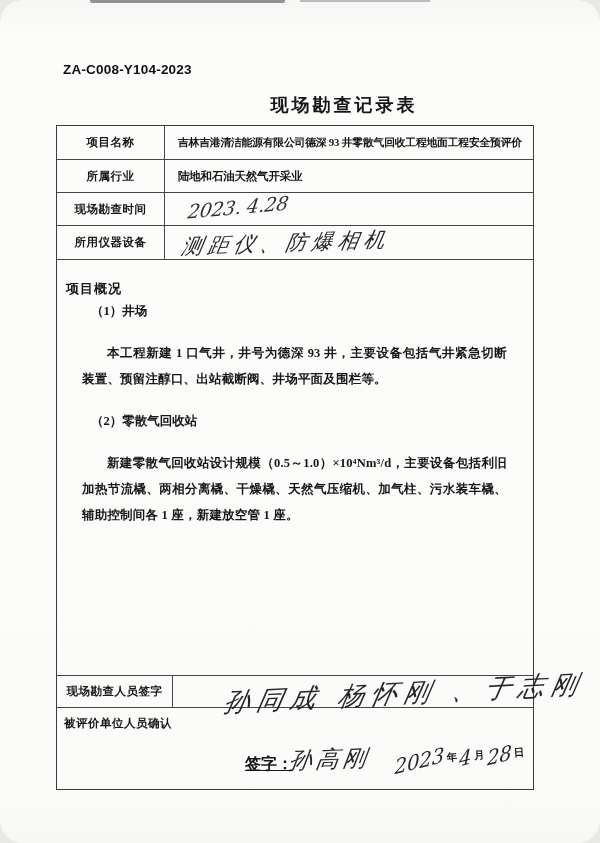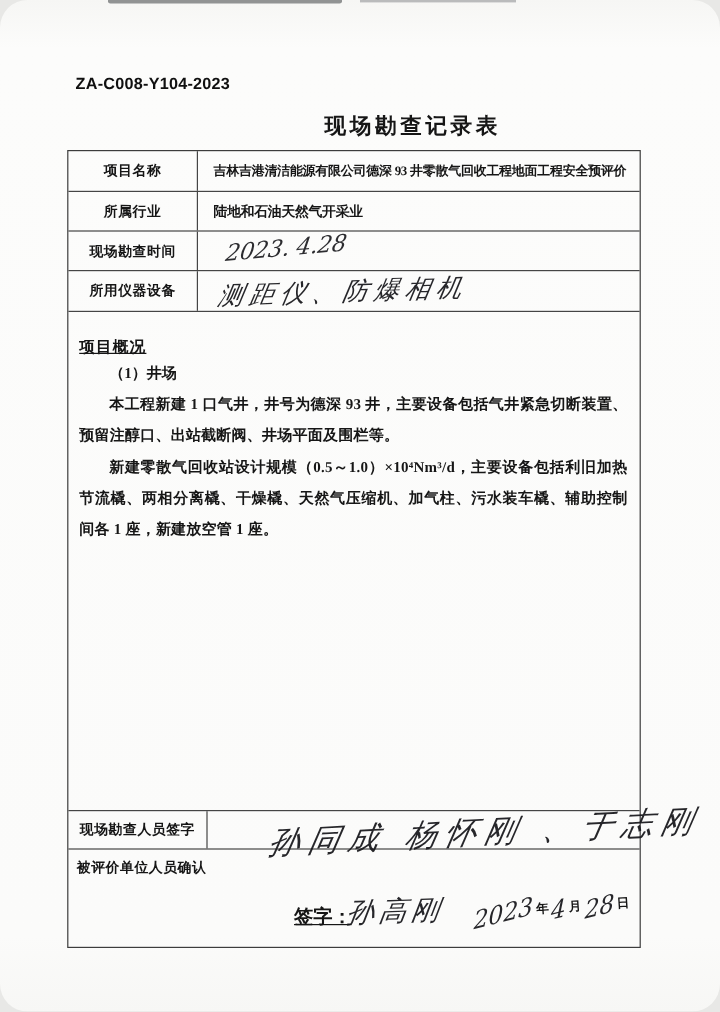--- a/index.html
+++ b/index.html
@@ -49,25 +49,25 @@
     flex: 1; display: flex; align-items: center;
     padding-left: 13px; font-weight: 600; font-size: 10.8px;
     white-space: nowrap; letter-spacing: -0.2px; box-sizing: border-box;
     overflow: visible;
   }
   .h34 { height: 34px; } .h33 { height: 33px; } .h32 { height: 32px; }
   .overview-cell {
     display: block; height: 415px; box-sizing: border-box;
     padding: 20px 10px 0 9px;
   }
-  .overview-heading { font-weight: bold; font-size: 13px; letter-spacing: 1px; text-decoration: underline; }
+  .overview-heading { font-weight: bold; font-size: 13px; letter-spacing: 1px; }
   .sub-heading { font-weight: 600; font-size: 12.5px; text-indent: 2em; line-height: 26px; }
   .para {
     font-weight: 600; font-size: 12.5px; line-height: 26px;
-    text-indent: 2em; text-align: justify; margin: 0; letter-spacing: .2px;
+    text-indent: 2em; text-align: justify; margin: 16px; letter-spacing: .2px;
   }
   
   .hw {
     font-style: italic; color: #1b1b1f; font-weight: 500;
     font-family: "DejaVu Serif", serif;
     white-space: nowrap;
   }
   .hw-time {
     font-size: 19px; transform: rotate(-5deg) skewX(-14deg);
     margin-left: 10px; margin-top: -4px; opacity: .92;
@@ -137,20 +137,21 @@
       <div class="cell-value sig-cell">
         <span class="hw hw-instruments">测距仪、防爆相机</span>
       </div>
     </div>
 
     <div class="row">
       <div class="overview-cell" style="width:100%;">
         <div class="overview-heading">项目概况</div>
         <div class="sub-heading">（1）井场</div>
         <p class="para">本工程新建 1 口气井，井号为德深 93 井，主要设备包括气井紧急切断装置、预留注醇口、出站截断阀、井场平面及围栏等。</p>
+        <div class="sub-heading" style="margin-top:0;">（2）零散气回收站</div>
         <p class="para">新建零散气回收站设计规模（0.5～1.0）×10⁴Nm³/d，主要设备包括利旧加热节流橇、两相分离橇、干燥橇、天然气压缩机、加气柱、污水装车橇、辅助控制间各 1 座，新建放空管 1 座。</p>
       </div>
     </div>
 
     <div class="row h32">
       <div class="cell-label wide">现场勘查人员签字</div>
       <div class="cell-value sig-cell">
         <span class="hw hw-signatures">孙同成 杨怀刚 、于志刚</span>
       </div>
     </div>

